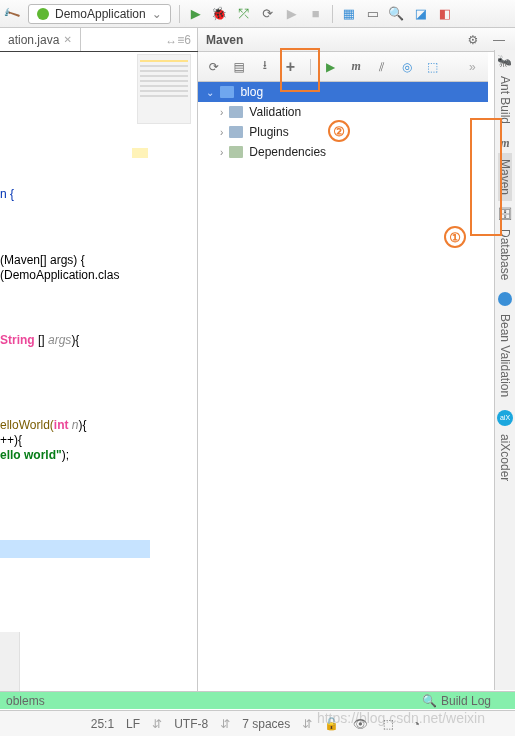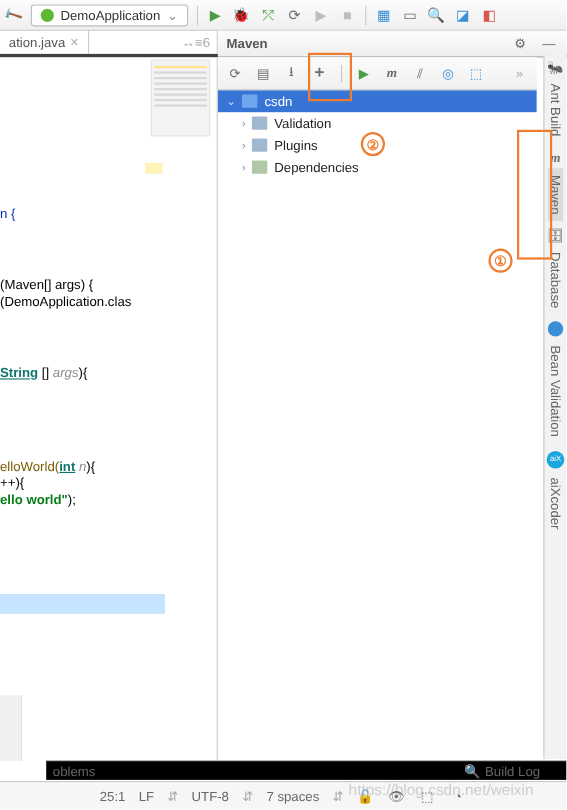--- a/index.html
+++ b/index.html
@@ -6,35 +6,35 @@
 body { background:#fff; width:515px; height:736px; position:relative; overflow:hidden; color:#333; }
 .toolbar { height:28px; border-bottom:1px solid #c9c9c9; display:flex; align-items:center; padding:0 4px; gap:8px; background:linear-gradient(#fcfcfc,#efefef); }
 .toolbar .sep { width:1px; height:18px; background:#c9c9c9; }
 .run-config { border:1px solid #bcbcbc; border-radius:3px; padding:2px 8px; display:flex; align-items:center; gap:6px; background:#fff; }
 .chev { color:#888; }
 .ico { width:16px; height:16px; display:flex; align-items:center; justify-content:center; color:#6e6e6e; }
 .green { color:#4b9e47; }
 .red { color:#d9534f; }
 .blue { color:#3a8fd7; }
 .hammer { color:#3fa46a; transform:rotate(-30deg); }
-.top2 { display:flex; height:24px; border-bottom:3px solid #404040; }
+.top2 { display:flex; height:24px; border-bottom:1px solid #404040; }
 .tab { padding:4px 8px; display:flex; align-items:center; gap:4px; border-right:1px solid #c9c9c9; color:#555; }
 .tab .close { color:#aaa; font-size:10px; }
 .tab-bar-right { flex:1; display:flex; justify-content:flex-end; align-items:center; padding-right:6px; color:#aaa; gap:4px; }
 .maven-header { height:24px; display:flex; align-items:center; justify-content:space-between; padding:0 8px; background:linear-gradient(#fcfcfc,#efefef); border-bottom:1px solid #c9c9c9; }
 .maven-title { font-weight:bold; color:#555; }
 .main { display:flex; height:640px; }
 .editor { width:198px; border-right:1px solid #c9c9c9; position:relative; overflow:hidden; }
 .gutterzone { position:absolute; right:0; top:2px; width:60px; }
 .minimap { width:54px; height:70px; background:#f3f3f3; border:1px solid #e5e5e5; padding:2px; }
 .minimap .line { height:2px; margin:3px 0; background:#d8d8d8; }
 .minimap .hl { background:#ffe28a; }
 .yellow-mark { position:absolute; top:96px; left:132px; width:16px; height:10px; background:#fff3b8; }
 .code { position:absolute; top:120px; left:0; font-family:Consolas,Menlo,monospace; font-size:13px; white-space:pre; color:#000; }
-.kw { color:#0f766e; font-weight:bold;text-decoration:underline; }
+.kw { color:#ec4899; font-weight:bold; }
 .fn { color:#7a5c00; }
 .str { color:#067d17; font-weight:bold; }
 .id { color:#8c8c8c; }
 .sel { background:#c6e3ff; display:inline-block; height:18px; width:150px; margin-top:8px; }
 .maven { width:290px; display:flex; flex-direction:column; position:relative; }
 .maven-toolbar { height:30px; border-bottom:1px solid #c9c9c9; display:flex; align-items:center; gap:14px; padding:0 10px; background:linear-gradient(#fcfcfc,#efefef); }
 .maven-toolbar .ico { width:14px; height:14px; }
 .m-letter { font-weight:bold; font-style:italic; font-family:Georgia,serif; color:#6b6b6b; }
 .maven-tree { flex:1; overflow:auto; }
 .tree-root { background:#3874d6; color:#fff; padding:3px 8px; display:flex; align-items:center; gap:6px; }
@@ -43,21 +43,21 @@
 .folder-ico { width:14px; height:12px; background:#a0b8d0; border-radius:1px; }
 .highlight-box { position:absolute; border:2px solid #ef7d30; pointer-events:none; }
 .box1 { top:48px; left:280px; width:40px; height:44px; }
 .box2 { top:118px; left:470px; width:32px; height:118px; }
 .circle { position:absolute; width:22px; height:22px; border:2px solid #ef7d30; border-radius:50%; display:flex; align-items:center; justify-content:center; color:#ef7d30; font-weight:bold; font-size:13px; pointer-events:none; }
 .c1 { top:226px; left:444px; }
 .c2 { top:120px; left:328px; }
 .right-rail { position:absolute; right:0; top:50px; width:21px; height:640px; border-left:1px solid #c9c9c9; background:#f2f2f2; display:flex; flex-direction:column; align-items:center; padding-top:4px; gap:2px; }
 .rail-item { writing-mode:vertical-rl; color:#666; padding:6px 0; display:flex; align-items:center; gap:4px; font-size:11px; }
 .rail-maven { background:#dcdcdc; }
-.status { position:absolute; bottom:27px; left:0; right:0; height:18px; border-top:1px solid #c9c9c9; background:#000000; display:flex; align-items:center; font-size:11px; color:#666;margin-left:42px; }
+.status { position:absolute; bottom:27px; left:0; right:0; height:18px; border-top:1px solid #c9c9c9; background:#86efac; display:flex; align-items:center; font-size:11px; color:#666; }
 .status .left { padding-left:6px; }
 .status .right { margin-left:auto; margin-right:24px; display:flex; align-items:center; gap:4px; }
 .status2 { position:absolute; bottom:0; left:0; right:0; height:26px; border-top:1px solid #c9c9c9; background:#f6f6f6; display:flex; align-items:center; justify-content:center; gap:12px; font-size:11px; color:#666; }
 .watermark { position:absolute; bottom:10px; right:30px; color:rgba(130,130,130,.35); font-size:14px; pointer-events:none; }
 .editor-gutter { position:absolute; left:0; bottom:0; width:20px; height:60px; background:#f0f0f0; border-right:1px solid #e0e0e0; }
 .spring-ico { width:12px; height:12px; border-radius:50%; background:#5fb832; display:inline-block; }
 .circ-blue { width:14px; height:14px; border-radius:50%; background:#3a8fd7; display:inline-block; }
 .aix { width:16px; height:16px; border-radius:50%; background:#1ba7de; color:#fff; font-size:7px; display:flex; align-items:center; justify-content:center; }
 .mini-ico { font-size:13px; }
 </style>
@@ -148,21 +148,21 @@
       <span class="ico">⫽</span>
       <span class="ico blue">◎</span>
       <span class="ico blue">⬚</span>
       <span style="flex:1;"></span>
       <span class="ico" style="color:#aaa;">»</span>
     </div>
     <div class="maven-tree">
       <div class="tree-root">
         <span class="arrow" style="color:#cfe0ff;">⌄</span>
         <span style="width:14px;height:12px;background:#6fa7ef;border-radius:1px;"></span>
-        <span>csdn</span>
+        <span>blog</span>
       </div>
       <div class="tree-item">
         <span class="arrow">›</span>
         <span class="folder-ico"></span>
         <span>Validation</span>
       </div>
       <div class="tree-item">
         <span class="arrow">›</span>
         <span class="folder-ico"></span>
         <span>Plugins</span>

